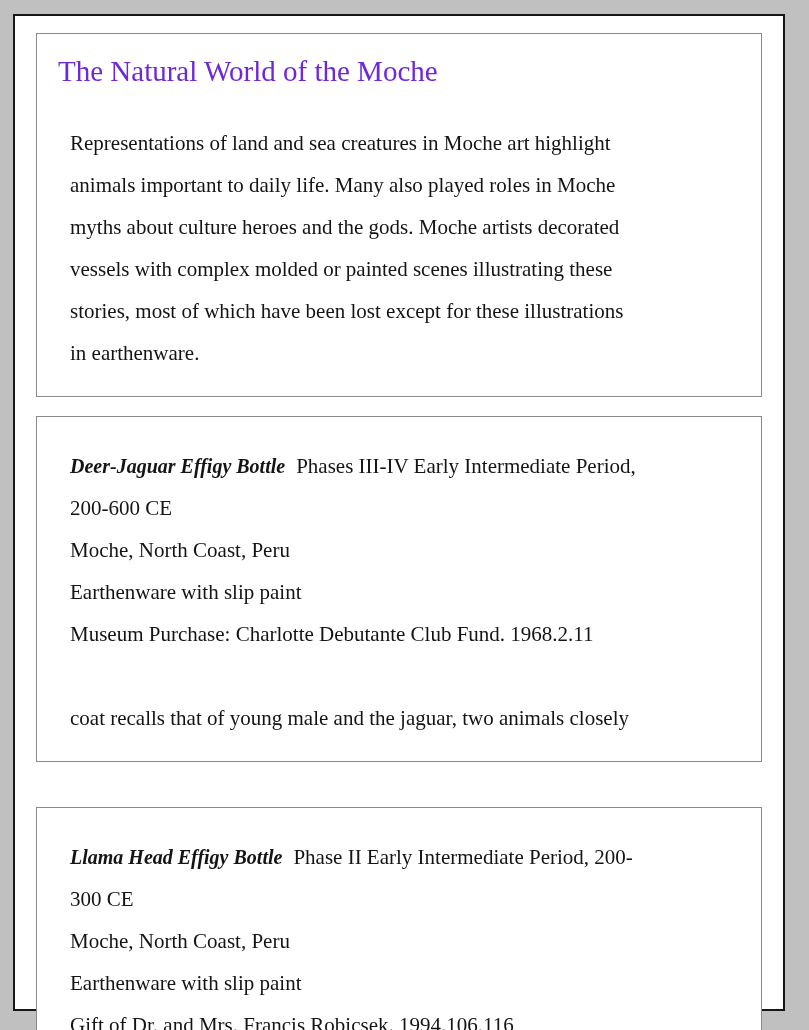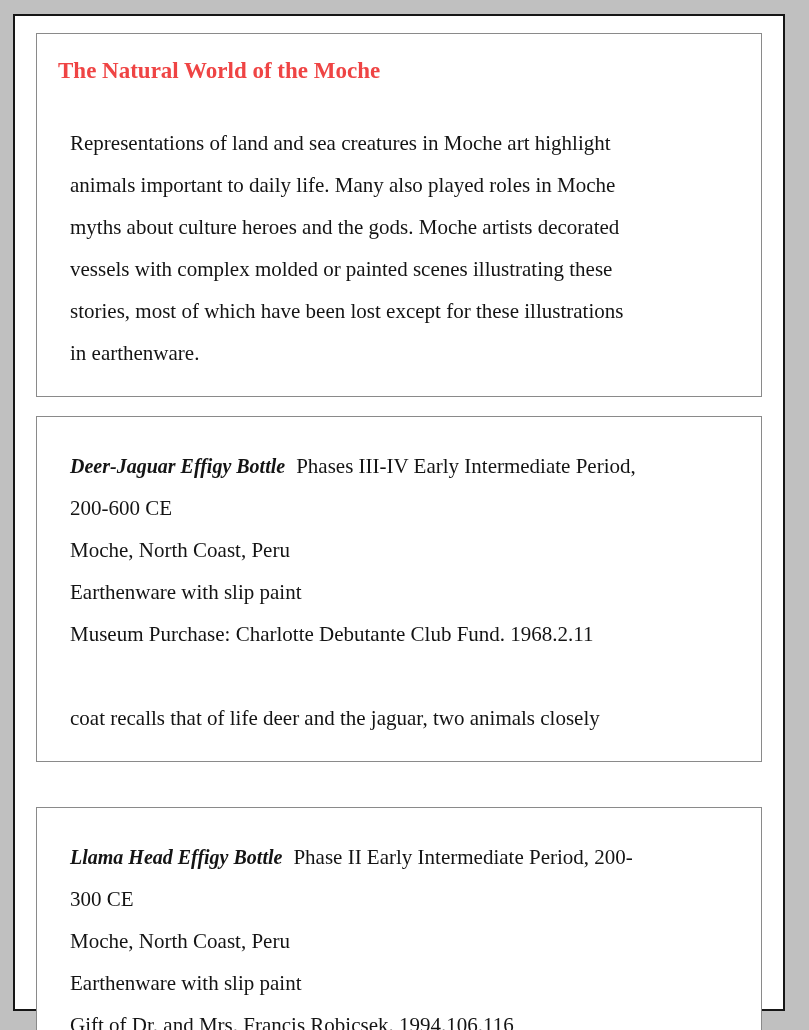--- a/index.html
+++ b/index.html
@@ -30,24 +30,24 @@
     box-sizing: border-box;
     width: 726px;
     border: 1px solid #8a8a8a;
     background: #ffffff;
     padding: 22px 20px 16px 21px;
   }
   .panel.intro    { margin-bottom: 19px; }
   .panel.label-1  { margin-bottom: 45px; }
   .panel-title {
     margin: 0;
-    font-size: 23px;
+    font-size: 29px;
     line-height: 30px;
-    font-weight: bold;
-    color: #ef4444;
+    font-weight: normal;
+    color: #6d28d9;
     white-space: nowrap;
   }
   .line {
     margin: 12px;
     font-size: 21px;
     line-height: 30px;
     color: #141414;
     white-space: nowrap;
   }
   .obj-title {
@@ -75,21 +75,21 @@
       <p class="line">in earthenware.</p>
     </section>
 
     <section class="panel label-1">
       <p class="line"><span class="obj-title">Deer-Jaguar Effigy Bottle</span><span>Phases III-IV Early Intermediate Period,</span></p>
       <p class="line">200-600 CE</p>
       <p class="line">Moche, North Coast, Peru</p>
       <p class="line">Earthenware with slip paint</p>
       <p class="line">Museum Purchase: Charlotte Debutante Club Fund. 1968.2.11</p>
       <div class="spacer-line"></div>
-      <p class="line">coat recalls that of life deer and the jaguar, two animals closely</p>
+      <p class="line">coat recalls that of young male and the jaguar, two animals closely</p>
     </section>
 
     <section class="panel label-2">
       <p class="line"><span class="obj-title">Llama Head Effigy Bottle</span><span>Phase II Early Intermediate Period, 200-</span></p>
       <p class="line">300 CE</p>
       <p class="line">Moche, North Coast, Peru</p>
       <p class="line">Earthenware with slip paint</p>
       <p class="line">Gift of Dr. and Mrs. Francis Robicsek. 1994.106.116</p>
     </section>
 

